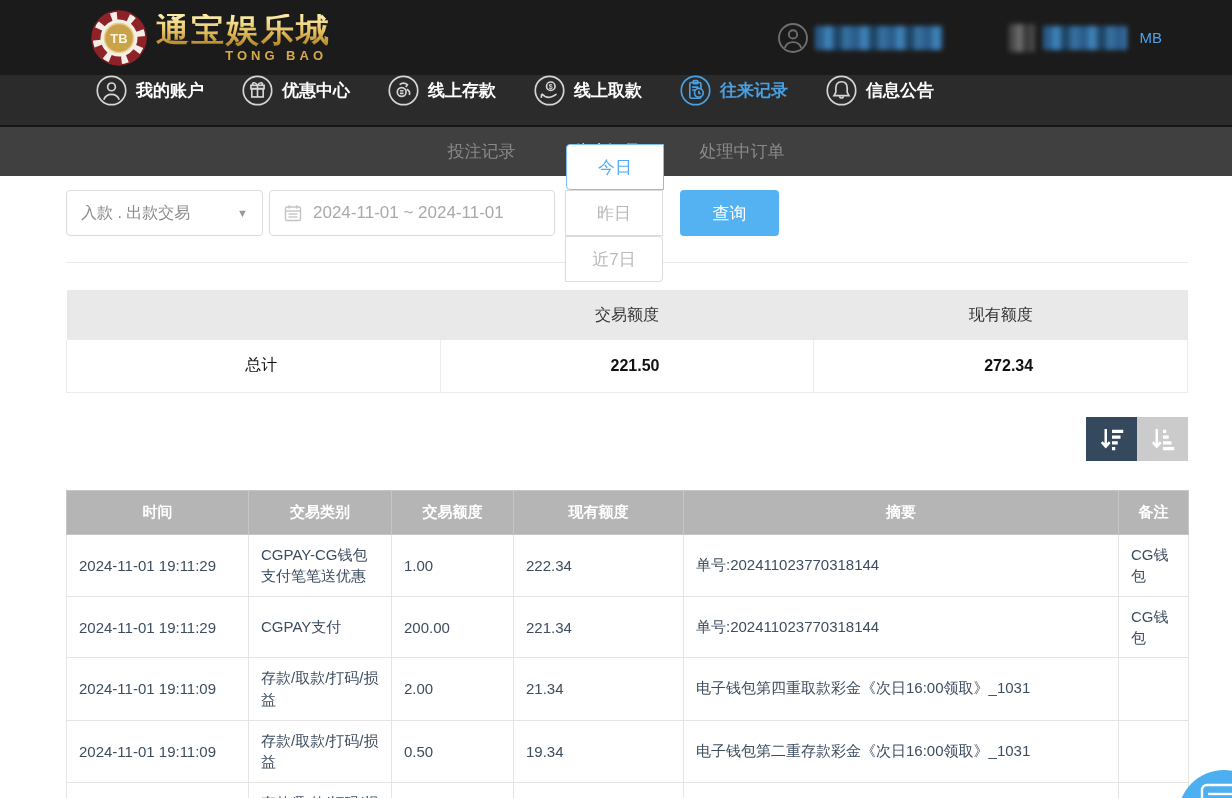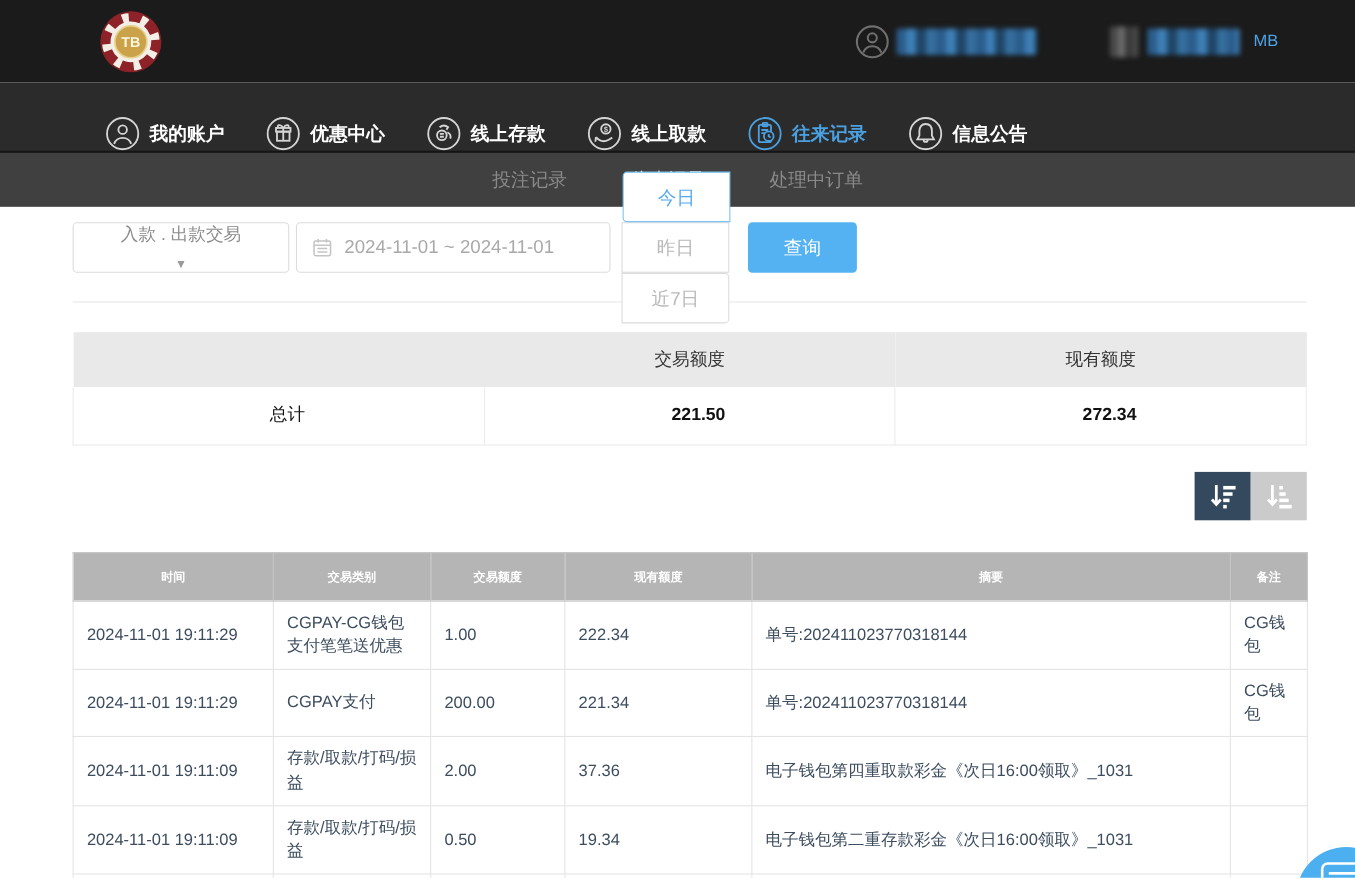--- a/index.html
+++ b/index.html
@@ -28,21 +28,21 @@
     display:inline-block; height:24px; border-radius:2px; filter:blur(2.5px);
     background:repeating-linear-gradient(90deg,#2b5d8c 0 9px,#3e7fb5 9px 18px,#1f4566 18px 27px,#356e9e 27px 36px);
   }
   .redact.r-name { width:128px; margin-left:6px; }
   .redact.r-wallet-icon { width:26px; height:28px; margin-left:66px;
     background:repeating-linear-gradient(90deg,#4a4a4a 0 7px,#6a6a6a 7px 14px,#3a3a3a 14px 21px); }
   .redact.r-balance { width:84px; margin-left:8px; }
   .mb-unit { color:#4da3e8; font-size:15px; margin-left:13px; }
 
   
-  .mainnav { height:64px; background:#2b2b2b; display:flex; align-items:flex-end;
+  .mainnav { height:52px; background:#2b2b2b; display:flex; align-items:flex-start;
              padding-left:96px; gap:38px; border-bottom:2px solid #151515; }
   .nav-item { display:flex; align-items:center; gap:9px; color:#ffffff;
               font-size:17px; font-weight:bold; cursor:pointer; }
   .nav-item svg { display:block; }
   .nav-item.active { color:#4aa0e0; }
 
   
   .subtabs { height:49px; background:#404040; display:flex; justify-content:center;
              align-items:stretch; gap:46px; }
   .subtab { color:#8a8a8a; font-size:17px; display:flex; align-items:center;
@@ -50,21 +50,21 @@
   .subtab.active { color:#ffffff; }
   .subtab.active::after { content:""; position:absolute; left:0; right:0; bottom:0;
                           height:4px; background:#54aff0; }
 
   
   .content { margin:14px 44px 0 66px; }
 
   .filters { display:flex; align-items:center; height:46px; }
   .select-box { width:197px; height:46px; border:1px solid #dcdcdc; border-radius:4px;
                 display:flex; align-items:center; justify-content:space-between;
-                padding:0 14px; color:#8a8a8a; font-size:16px; cursor:pointer; background:#fff;flex-direction:column; }
+                padding:16px 14px; color:#8a8a8a; font-size:16px; cursor:pointer; background:#fff; }
   .caret { font-size:11px; color:#9a9a9a; }
   .date-box { width:286px; height:46px; margin-left:6px; border:1px solid #dcdcdc;
               border-radius:4px; display:flex; align-items:center; gap:10px;
               padding:0 13px; color:#a9a9a9; font-size:17px; cursor:pointer; background:#fff; }
   .quick-group { display:flex; margin-left:11px;flex-direction:column; }
   .quick { width:98px; height:46px; border:1px solid #dcdcdc; background:#fff;
            color:#b9b9b9; font-size:17px; margin-left:-1px; cursor:pointer; padding:0; }
   .quick.first { border-radius:4px 0 0 4px; margin-left:0; }
   .quick.last { border-radius:0 4px 4px 0; }
   .quick.active { border-color:#7cc3f2; color:#54aaf0; position:relative; z-index:1; }
@@ -81,21 +81,21 @@
                            border:1px solid #ececec; border-top:none;padding-left:17px; }
   table.summary tbody td.val { font-weight:bold; }
 
   .sortbar { margin-top:24px; display:flex; justify-content:flex-end; }
   .sort-btn { width:51px; height:44px; display:flex; align-items:center;
               justify-content:center; cursor:pointer; border:none; padding:0; }
   .sort-btn.desc { background:#34495e; }
   .sort-btn.asc  { background:#cbcbcb; }
 
   table.maintable { margin-top:29px; width:100%; border-collapse:collapse; table-layout:fixed; }
-  table.maintable thead th { background:#b5b5b5; color:#ffffff; font-size:11px;
+  table.maintable thead th { background:#b5b5b5; color:#ffffff; font-size:15px;
                              font-weight:bold; height:44px; text-align:center;
                              border:1px solid #c6c6c6; }
   table.maintable tbody td { border:1px solid #e4e4e4; color:#3d4d5f; font-size:15px;
                              padding:9px 12px; background:#fff; vertical-align:middle; }
   td.c-time { white-space:nowrap; padding-left:10px; padding-right:4px; }
   td.c-type { font-size:14px; padding:6px 8px; line-height:1.45; }
   td.c-num  { text-align:left; padding-right:12px; }
   td.c-sum  { padding-left:14px;margin-top:12px; }
   td.c-note { font-size:14px; padding:4px 6px; line-height:1.4; }
 
@@ -108,20 +108,24 @@
 <body>
 
 <div class="topbar">
   <div class="logo">
     <svg width="58" height="58" viewBox="0 0 58 58">
       <circle cx="29" cy="29" r="27" fill="#f3efe6" stroke="#7a1f24" stroke-width="1.5"></circle>
       <circle cx="29" cy="29" r="23" fill="none" stroke="#8d2328" stroke-width="9" stroke-dasharray="12 6.1" stroke-dashoffset="3"></circle>
       <circle cx="29" cy="29" r="14.5" fill="#caa24a" stroke="#e6cf8a" stroke-width="1.5"></circle>
       <text x="29" y="34" text-anchor="middle" font-size="13" font-weight="bold" fill="#fdf6dd" font-family="Liberation Sans, sans-serif">TB</text>
     </svg>
+    <div class="logo-text">
+      <span class="logo-cn">通宝娱乐城</span>
+      <span class="logo-en">TONG BAO</span>
+    </div>
   </div>
 
   <div class="userinfo">
     <svg width="32" height="32" viewBox="0 0 24 24" fill="none" stroke="#6f6f6f" stroke-width="1.4">
       <circle cx="12" cy="12" r="10.5"></circle>
       <circle cx="12" cy="9.3" r="3.1"></circle>
       <path d="M5.8 19.4 a6.6 6.6 0 0 1 12.4 0"></path>
     </svg>
     <span class="redact r-name"></span>
     <span class="redact r-wallet-icon"></span>
@@ -309,21 +313,21 @@
         <td class="c-type">CGPAY支付</td>
         <td class="c-num">200.00</td>
         <td class="c-num">221.34</td>
         <td class="c-sum">单号:202411023770318144</td>
         <td class="c-note">CG钱包</td>
       </tr>
       <tr>
         <td class="c-time">2024-11-01 19:11:09</td>
         <td class="c-type">存款/取款/打码/损益</td>
         <td class="c-num">2.00</td>
-        <td class="c-num">37.36</td>
+        <td class="c-num">21.34</td>
         <td class="c-sum">电子钱包第四重取款彩金《次日16:00领取》_1031</td>
         <td class="c-note"></td>
       </tr>
       <tr>
         <td class="c-time">2024-11-01 19:11:09</td>
         <td class="c-type">存款/取款/打码/损益</td>
         <td class="c-num">0.50</td>
         <td class="c-num">19.34</td>
         <td class="c-sum">电子钱包第二重存款彩金《次日16:00领取》_1031</td>
         <td class="c-note"></td>

